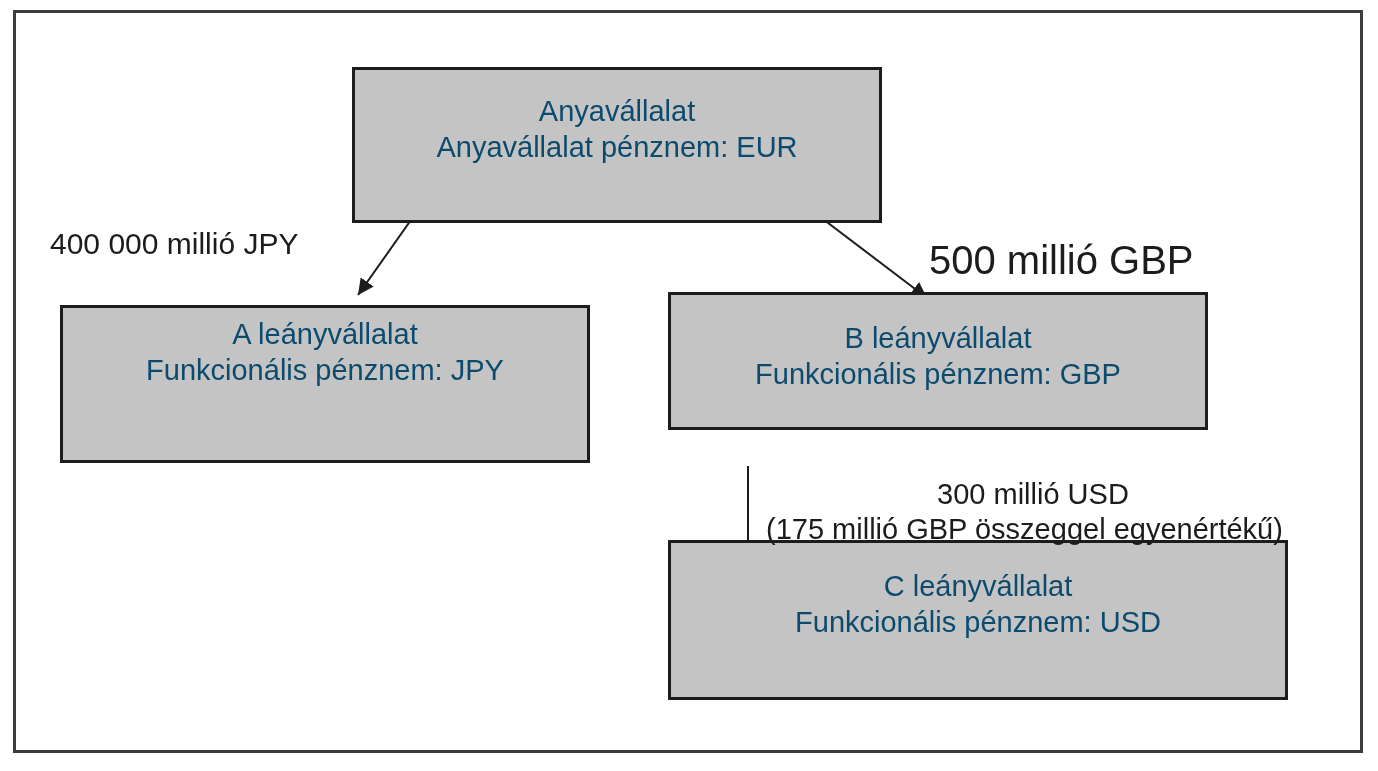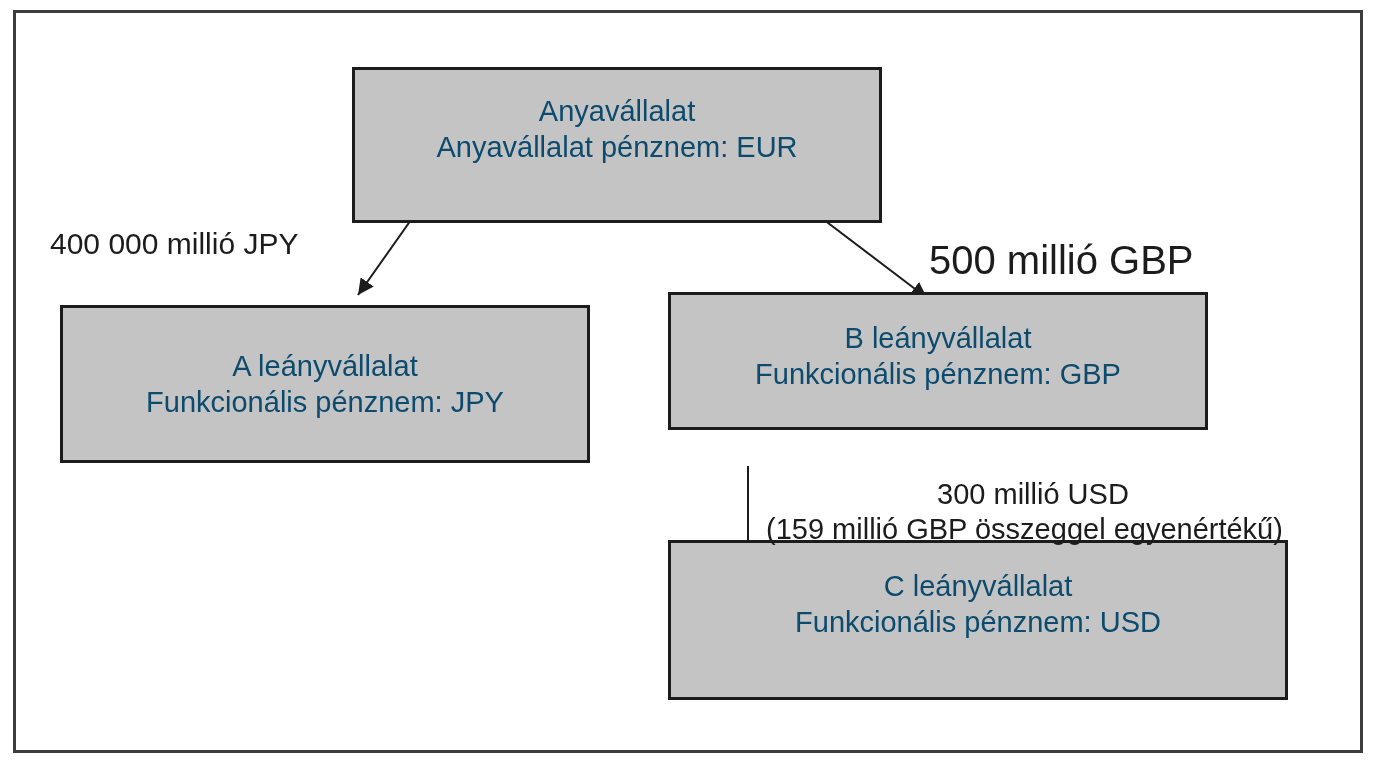--- a/index.html
+++ b/index.html
@@ -37,21 +37,21 @@
     z-index: 2;
   }
   .node .line {
     font-size: 29px;
     line-height: 36px;
     color: #0c4a6e;
     white-space: nowrap;
     text-align: center;
   }
   #node-parent       { left: 352px; top: 67px;  width: 530px; height: 156px; }
-  #node-subsidiary-a { left: 60px;  top: 305px; width: 530px; height: 158px; padding-top: 40px; }
+  #node-subsidiary-a { left: 60px;  top: 305px; width: 530px; height: 158px; padding-top: 8px; }
   #node-subsidiary-b { left: 668px; top: 292px; width: 540px; height: 138px; padding-top: 25px; align-items: center; }
   #node-subsidiary-c { left: 668px; top: 540px; width: 620px; height: 160px; padding-top: 25px; align-items: center; }
 
   .edge-label {
     position: absolute;
     font-size: 29px;
     line-height: 35px;
     color: #1c1c1c;
     white-space: nowrap;
     z-index: 3;
@@ -108,16 +108,16 @@
     <div class="line">C leányvállalat</div>
     <div class="line">Funkcionális pénznem: USD</div>
   </div>
 
   <div class="edge-label" id="label-jpy">400 000 millió JPY</div>
 
   <div class="edge-label" id="label-gbp">500 millió GBP</div>
 
   <div class="edge-label" id="label-usd">
     <div class="l1">300 millió USD</div>
-    <div class="l2">(159 millió GBP összeggel egyenértékű)</div>
+    <div class="l2">(175 millió GBP összeggel egyenértékű)</div>
   </div>
 
 </div>
 
 </body></html>

